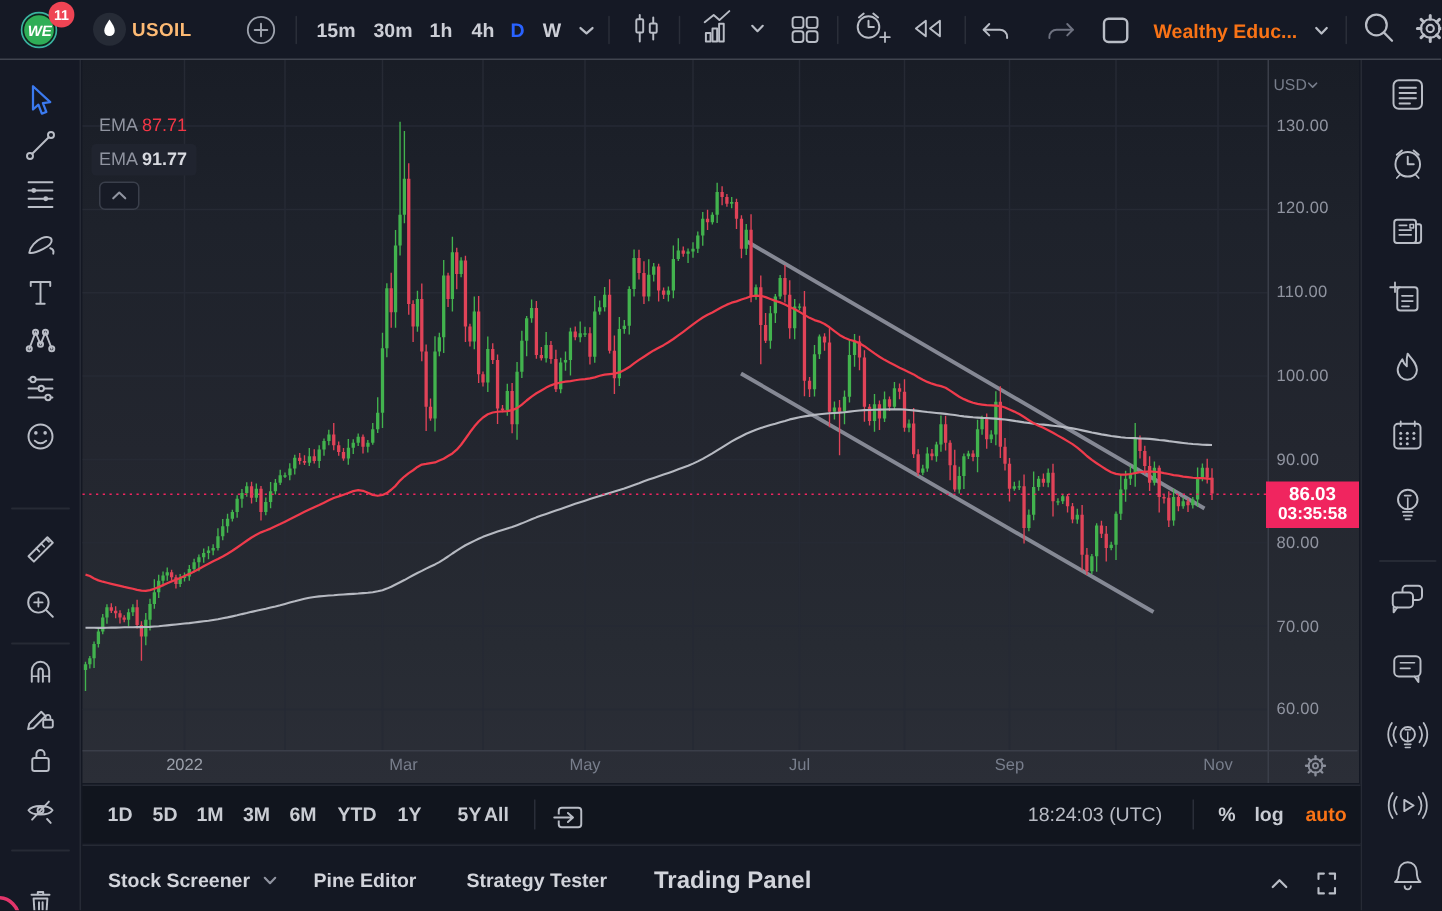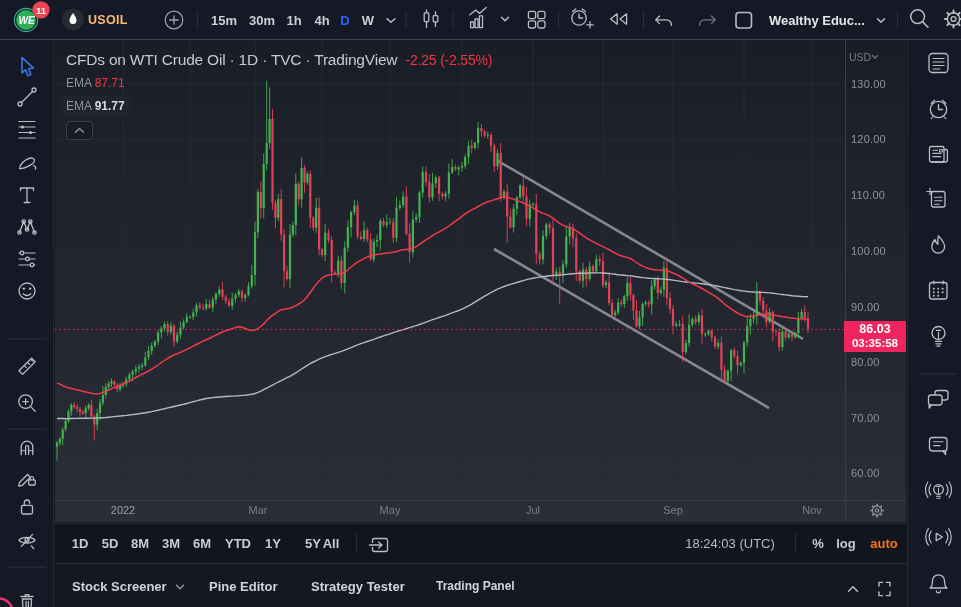--- a/index.html
+++ b/index.html
@@ -44,69 +44,68 @@
 <div class="abs" id="bottombar"></div>
 <div class="abs" id="panelrow"></div>
 
 <div class="t" style="left:88px;top:13px;font-size:12.5px;font-weight:700;color:#fdba74;letter-spacing:0.3px;">USOIL</div>
 <div class="t tfbtn" style="left:224px;top:20px;">15m</div>
 <div class="t tfbtn" style="left:262px;top:20px;">30m</div>
 <div class="t tfbtn" style="left:294px;top:20px;">1h</div>
 <div class="t tfbtn" style="left:322px;top:20px;">4h</div>
 <div class="t tfbtn" style="left:345px;top:20px;color:#2962ff;">D</div>
 <div class="t tfbtn" style="left:368px;top:20px;">W</div>
-<div class="t" style="left:769px;top:13px;font-size:13px;font-weight:700;color:#e5e5e5;">Wealthy Educ...</div>
-
-<div class="t" style="left:66px;top:51px;font-size:15.5px;letter-spacing:-0.2px;color:#c6c9d0;">CFDs on WTI Crude Oil · 1D · TVC · TradingView&nbsp;&nbsp;<span style="color:#f23645;font-size:14px;">-2.25 (-2.55%)</span></div>
+<div class="t" style="left:769px;top:13px;font-size:13px;font-weight:700;color:#f97316;">Wealthy Educ...</div>
+
 <div class="t" style="left:66px;top:76px;font-size:12px;color:#9094a0;">EMA <span style="color:#f23645;">87.71</span></div>
 <div class="t" style="left:61px;top:96px;width:70px;height:21px;background:#20242f;border-radius:3px;"></div>
 <div class="t" style="left:66px;top:99px;font-size:12px;color:#9094a0;">EMA <span style="color:#d8dae0;font-weight:700;">91.77</span></div>
 <div class="t" style="left:66px;top:121px;width:27px;height:19px;background:#171b26;border:1px solid #3a3f4b;border-radius:4px;"></div>
 
 <div class="t" style="left:849px;top:51px;font-size:10.5px;color:#787e8c;">USD</div>
 <div class="t axlab" style="left:851px;top:78px;">130.00</div>
 <div class="t axlab" style="left:851px;top:133px;">120.00</div>
 <div class="t axlab" style="left:851px;top:189px;">110.00</div>
 <div class="t axlab" style="left:851px;top:245px;">100.00</div>
 <div class="t axlab" style="left:851px;top:301px;">90.00</div>
 <div class="t axlab" style="left:851px;top:356px;">80.00</div>
 <div class="t axlab" style="left:851px;top:412px;">70.00</div>
 <div class="t axlab" style="left:851px;top:467px;">60.00</div>
 <div class="t" style="left:844px;top:321px;width:62px;height:31px;background:#f0255f;color:#fff;text-align:center;">
   <div style="font-size:12.5px;font-weight:700;line-height:15px;margin-top:1px;">86.03</div>
   <div style="font-size:11.5px;font-weight:700;line-height:13px;">03:35:58</div>
 </div>
 
 <div class="t tmlab" style="left:123px;top:504px;color:#9ba0ab;">2022</div>
-<div class="t tmlab" style="left:258px;top:504px;">Mar</div>
+<div class="t tmlab" style="left:269px;top:504px;">Mar</div>
 <div class="t tmlab" style="left:390px;top:504px;">May</div>
 <div class="t tmlab" style="left:533px;top:504px;">Jul</div>
 <div class="t tmlab" style="left:673px;top:504px;">Sep</div>
 <div class="t tmlab" style="left:812px;top:504px;">Nov</div>
 
 <div class="t rngbtn" style="left:80px;top:543px;">1D</div>
 <div class="t rngbtn" style="left:110px;top:543px;">5D</div>
-<div class="t rngbtn" style="left:140px;top:543px;">8M</div>
+<div class="t rngbtn" style="left:140px;top:543px;">1M</div>
 <div class="t rngbtn" style="left:171px;top:543px;">3M</div>
 <div class="t rngbtn" style="left:202px;top:543px;">6M</div>
 <div class="t rngbtn" style="left:238px;top:543px;">YTD</div>
 <div class="t rngbtn" style="left:273px;top:543px;">1Y</div>
 <div class="t rngbtn" style="left:301px;top:543px;padding-left:24px;">5Y</div>
 <div class="t rngbtn" style="left:331px;top:543px;">All</div>
 <div class="t" style="left:356px;top:533px;width:1px;height:20px;background:#2a2e39;"></div>
 <div class="t rngbtn" style="left:730px;top:543px;font-weight:400;color:#b8bbc4;">18:24:03 (UTC)</div>
 <div class="t" style="left:795px;top:533px;width:1px;height:20px;background:#2a2e39;"></div>
 <div class="t rngbtn" style="left:818px;top:543px;">%</div>
 <div class="t rngbtn" style="left:846px;top:543px;">log</div>
 <div class="t rngbtn" style="left:884px;top:543px;color:#f97316;">auto</div>
 
 <div class="t" style="left:72px;top:579px;font-size:13px;font-weight:700;color:#d2d4db;">Stock Screener</div>
 <div class="t" style="left:209px;top:579px;font-size:13px;font-weight:700;color:#d2d4db;">Pine Editor</div>
 <div class="t" style="left:311px;top:579px;font-size:13px;font-weight:700;color:#d2d4db;">Strategy Tester</div>
-<div class="t" style="left:436px;top:579px;font-size:12px;font-weight:700;color:#d2d4db;">Trading Panel</div>
+<div class="t" style="left:436px;top:579px;font-size:16px;font-weight:700;color:#d2d4db;">Trading Panel</div>
 <svg style="position:absolute;left:0;top:0" width="961" height="607" viewBox="0 0 961 607">
 <g stroke="#b9bdc6" stroke-width="1.3" fill="none" stroke-linecap="round" stroke-linejoin="round">
 
 <circle cx="26" cy="20" r="11.6" fill="#10231c" stroke="#3ab3a0" stroke-width="1.1"></circle>
 <circle cx="26" cy="20" r="9.9" fill="#2fae57" stroke="none"></circle>
 <text x="26.5" y="24" font-family="Liberation Sans,sans-serif" font-size="10" font-weight="700" font-style="italic" fill="#ffffff" text-anchor="middle" stroke="none">WE</text>
 <circle cx="41" cy="9.8" r="8.6" fill="#ef4454" stroke="none"></circle>
 <text x="41" y="13.6" font-family="Liberation Sans,sans-serif" font-size="9.5" font-weight="700" fill="#ffffff" text-anchor="middle" stroke="none">11</text>
 
 <circle cx="73" cy="19.5" r="11" fill="#262b36" stroke="none"></circle>

